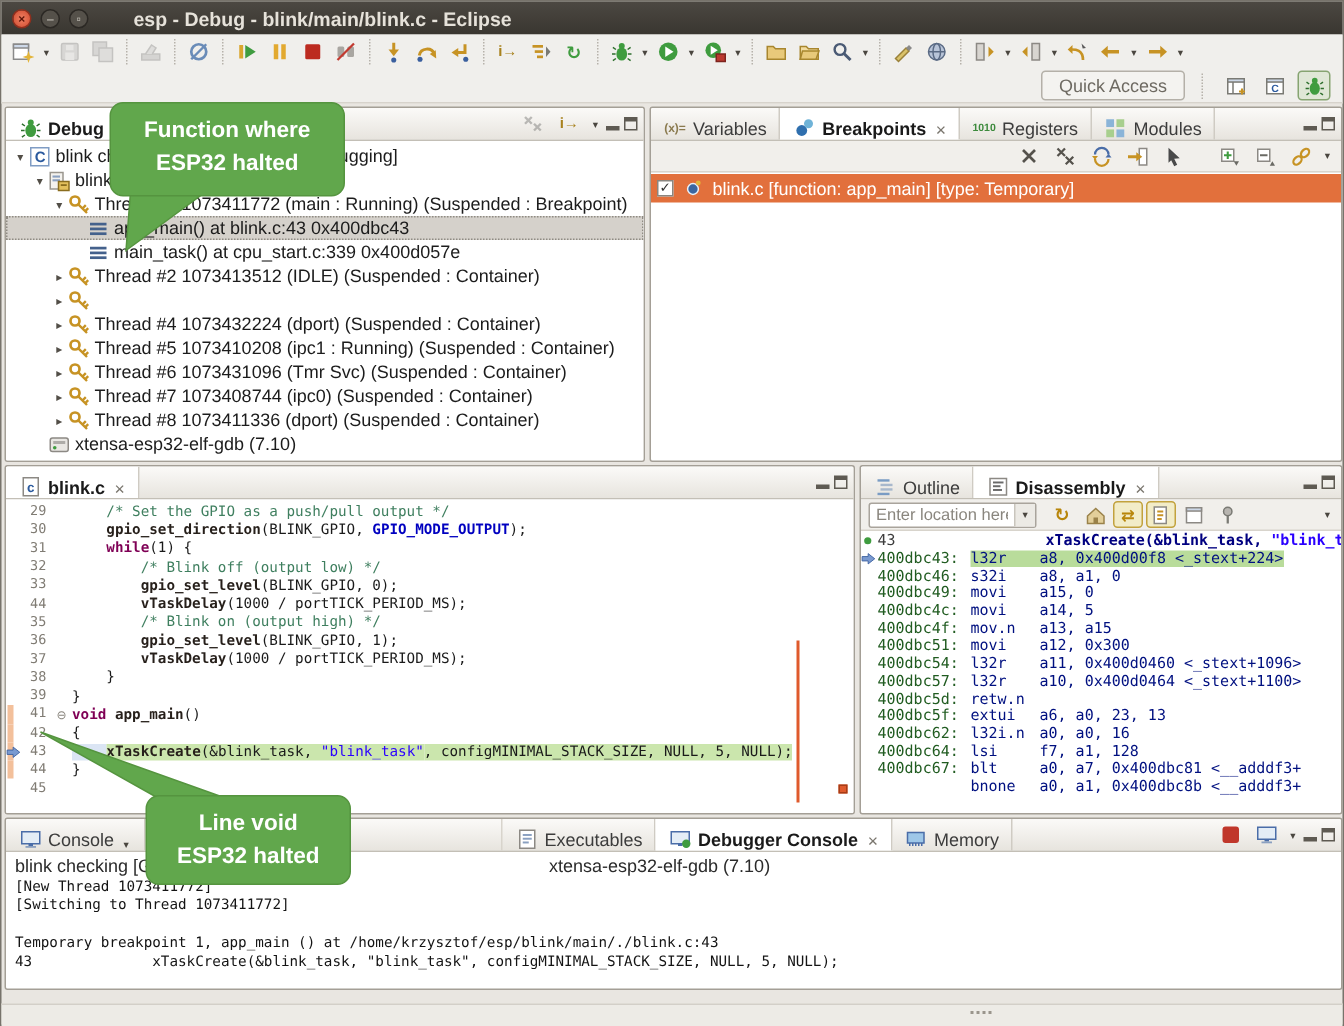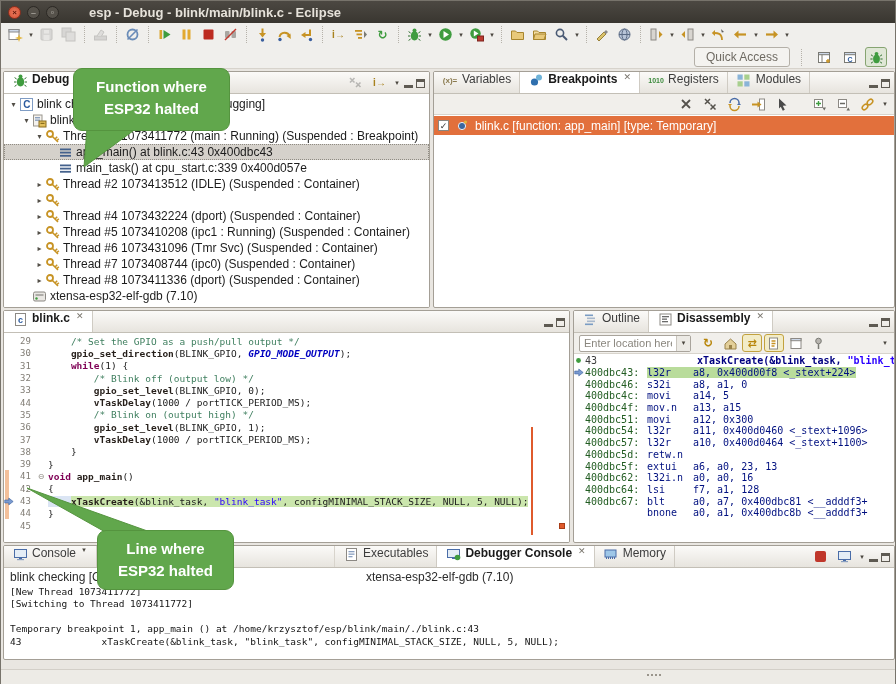--- a/index.html
+++ b/index.html
@@ -24,21 +24,21 @@
 .pbtn{width:22px;height:20px;display:inline-flex;align-items:center;justify-content:center;border-radius:3px}
 .pbtn.active{background:#dfe7d6;border:1px solid #86a471}
 
 .panel{position:absolute;background:#fff;border:1px solid #a49f96;border-radius:2px;overflow:hidden}
 #panel-debug{left:2px;top:70px;width:427px;height:237px}
 #panel-right{left:432px;top:70px;width:462px;height:237px}
 #panel-editor{left:2px;top:309px;width:567px;height:233px}
 #panel-disasm{left:572px;top:309px;width:322px;height:233px}
 #panel-console{left:2px;top:544px;width:892px;height:115px}
 .tabstrip{display:flex;height:22px;background:linear-gradient(#fbfaf8,#e7e4de);border-bottom:1px solid #c3bfb6;align-items:stretch}
-.tab{display:flex;align-items:flex-start;gap:4px;padding:0 8px;font-size:12px;color:#3c3c3c;border-right:1px solid #cfcbc3;white-space:nowrap}
+.tab{display:flex;align-items:flex-end;gap:4px;padding:0 8px;font-size:12px;color:#3c3c3c;border-right:1px solid #cfcbc3;white-space:nowrap}
 .tab.active{background:#fff;color:#1a1a1a;font-weight:bold}
 .tab .close{font-family:"DejaVu Sans",sans-serif;font-size:9px;color:#7a766e;margin-left:2px}
 .tab-spacer{width:238px;border-right:1px solid #d8d4cc}
 .strip-right{margin-left:auto;display:flex;align-items:center;gap:3px;padding-right:4px}
 .glyph-min{display:inline-block;width:9px;height:3px;border:1px solid #5e5a52;border-bottom-width:2px;margin-top:1px}
 .glyph-max{display:inline-block;width:9px;height:9px;border:1px solid #5e5a52;border-top-width:3px}
 .viewbar{height:21px;background:#f1efeb;border-bottom:1px solid #d8d4cc;display:flex;align-items:center;padding:0 5px;gap:3px}
 
 .tree{background:#fff;height:calc(100% - 22px);overflow:hidden;padding-top:2px}
 .tree-row{display:flex;align-items:center;height:16px;font-size:12px;color:#1c1c1c;white-space:nowrap}
@@ -55,21 +55,21 @@
 .code-line{display:flex;align-items:center;height:12.3px;font-family:"DejaVu Sans Mono",monospace;font-size:9.5px;white-space:pre}
 .ruler{width:11px;height:100%;position:relative;flex:none}
 .ruler.changed::after{content:'';position:absolute;left:1px;top:0;bottom:0;width:4px;background:#f3c09b}
 .pc-arrow{position:absolute;left:0;top:1px;z-index:2;display:inline-flex}
 .lnum{width:21px;flex:none;text-align:center;color:#807c74;font-size:9px}
 .fold{width:10px;flex:none;text-align:center;color:#8a867e;font-size:8px;font-family:"DejaVu Sans",sans-serif}
 .codetext{padding-left:2px}
 .tok-pln{color:#1a1a1a}.tok-cmt{color:#3f7f5f}
 .tok-kw{color:#7f0055;font-weight:bold}
 .tok-fn{color:#261f1a;font-weight:bold}
-.tok-mac{color:#0000c0;font-style:italic;font-weight:bold}
+.tok-mac{color:#0000c0;font-weight:bold}
 .tok-str{color:#2a00ff}
 .cur-indent{background:#dbe5f4}.cur-code{background:#cbe6ad}
 .range-line{position:absolute;right:36px;top:116px;width:2px;height:108px;background:#df5a2c}
 .range-dot{position:absolute;right:4px;top:212px;width:6px;height:6px;background:#df5a2c;border:1px solid #a83d17}
 
 .combo{display:inline-flex;align-items:center;border:1px solid #a9a49c;background:#fff;border-radius:2px;height:17px}
 .combo input{border:0;outline:0;width:96px;font-size:11px;color:#8a867e;padding:0 4px;font-family:"Liberation Sans",sans-serif;background:transparent}
 .combo .cbtn{width:14px;height:100%;border-left:1px solid #c9c5bd;display:inline-flex;align-items:center;justify-content:center;background:#eceae5}
 .dtool{width:20px;height:18px;display:inline-flex;align-items:center;justify-content:center;border-radius:3px}
 .dtool.pressed{background:#f2ecc8;border:1px solid #c2a23e}
@@ -811,20 +811,21 @@
       <span class="caret" style="margin-left:auto">▾</span>
     </div>
     <div class="disasm-body" id="disasm-rows">
         <div class="drow"><span class="dptr"><svg width="9" height="9" viewBox="0 0 15 15" xmlns="http://www.w3.org/2000/svg">
               <circle cx="7.5" cy="7.5" r="4" fill="#3f9c3f"></circle>
             </svg></span><span class="dnum">43</span><span class="dsrc">xTaskCreate(&amp;blink_task, <span class="s">"blink_tas</span></span></div>
         <div class="drow"><span class="dptr"><svg width="11" height="11" viewBox="0 0 15 15" xmlns="http://www.w3.org/2000/svg">
               <path d="M1 5.5 h5.5 V2.8 l6 4.7 -6 4.7 V9.5 H1z" fill="#7a9ad0" stroke="#3a5f9e" stroke-width="0.8"></path>
             </svg></span><span class="daddr">400dbc43:</span><span class="dcode dhl"><span class="dop">l32r</span><span class="dargs">a8, 0x400d00f8 &lt;_stext+224&gt;</span></span></div>
         <div class="drow"><span class="dptr"></span><span class="daddr">400dbc46:</span><span class="dcode"><span class="dop">s32i</span><span class="dargs">a8, a1, 0</span></span></div>
+        <div class="drow"><span class="dptr"></span><span class="daddr">400dbc49:</span><span class="dcode"><span class="dop">movi</span><span class="dargs">a15, 0</span></span></div>
         <div class="drow"><span class="dptr"></span><span class="daddr">400dbc4c:</span><span class="dcode"><span class="dop">movi</span><span class="dargs">a14, 5</span></span></div>
         <div class="drow"><span class="dptr"></span><span class="daddr">400dbc4f:</span><span class="dcode"><span class="dop">mov.n</span><span class="dargs">a13, a15</span></span></div>
         <div class="drow"><span class="dptr"></span><span class="daddr">400dbc51:</span><span class="dcode"><span class="dop">movi</span><span class="dargs">a12, 0x300</span></span></div>
         <div class="drow"><span class="dptr"></span><span class="daddr">400dbc54:</span><span class="dcode"><span class="dop">l32r</span><span class="dargs">a11, 0x400d0460 &lt;_stext+1096&gt;</span></span></div>
         <div class="drow"><span class="dptr"></span><span class="daddr">400dbc57:</span><span class="dcode"><span class="dop">l32r</span><span class="dargs">a10, 0x400d0464 &lt;_stext+1100&gt;</span></span></div>
         <div class="drow"><span class="dptr"></span><span class="daddr">400dbc5d:</span><span class="dcode"><span class="dop">retw.n</span><span class="dargs"></span></span></div>
         <div class="drow"><span class="dptr"></span><span class="daddr">400dbc5f:</span><span class="dcode"><span class="dop">extui</span><span class="dargs">a6, a0, 23, 13</span></span></div>
         <div class="drow"><span class="dptr"></span><span class="daddr">400dbc62:</span><span class="dcode"><span class="dop">l32i.n</span><span class="dargs">a0, a0, 16</span></span></div>
         <div class="drow"><span class="dptr"></span><span class="daddr">400dbc64:</span><span class="dcode"><span class="dop">lsi</span><span class="dargs">f7, a1, 128</span></span></div>
         <div class="drow"><span class="dptr"></span><span class="daddr">400dbc67:</span><span class="dcode"><span class="dop">blt</span><span class="dargs">a0, a7, 0x400dbc81 &lt;__adddf3+</span></span></div>
@@ -913,16 +914,16 @@
     <polygon points="12,1 62,1 9,40" fill="#61a74c" stroke="#55943f"></polygon>
   </svg>
   <div class="callout" style="left:72px;top:67px;width:157px;height:63px">
     <div>Function where</div>
     <div>ESP32 halted</div>
   </div>
   <svg class="callout-tail" style="left:22px;top:486px" width="132" height="48">
     <polygon points="4,1 130,46 84,46" fill="#61a74c" stroke="#55943f"></polygon>
   </svg>
   <div class="callout" style="left:96px;top:529px;width:137px;height:60px">
-    <div>Line where</div>
+    <div>Line void</div>
     <div>ESP32 halted</div>
   </div>
 </div>
 
 </body></html>

